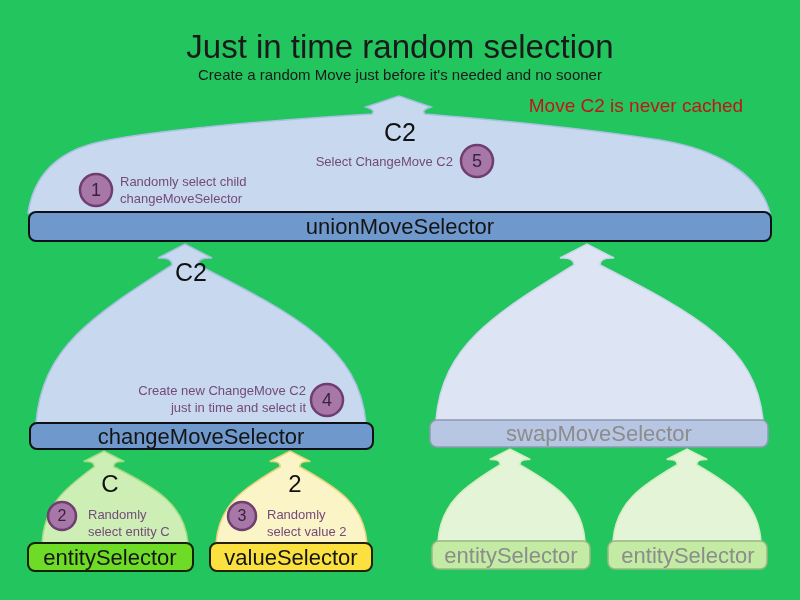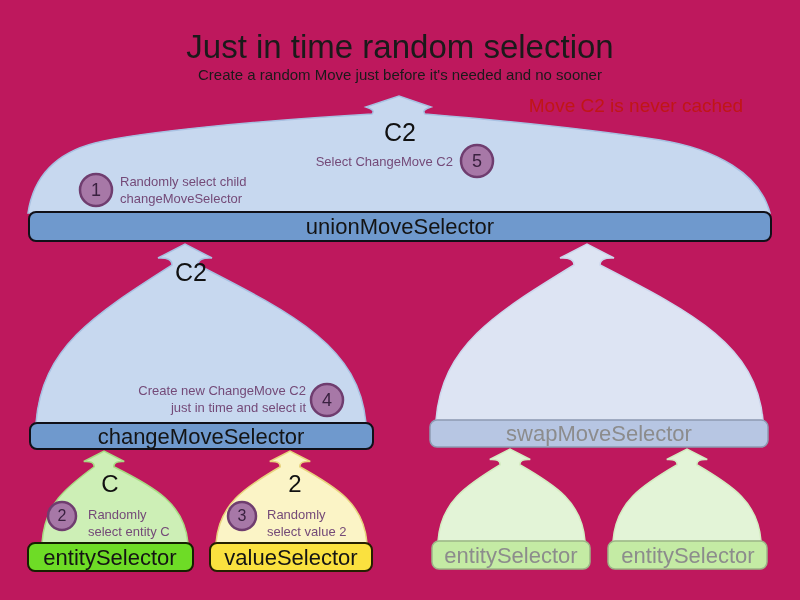--- a/index.html
+++ b/index.html
@@ -1,16 +1,16 @@
 <!DOCTYPE html>
 <html><head>
 <meta charset="utf-8">
 <style>
   html,body{margin:0;padding:0;background:#ffffff;}
-  .stage{width:800px;height:600px;position:relative;overflow:hidden;background:#be185d;}
+  .stage{width:800px;height:600px;position:relative;overflow:hidden;background:#22c55e;}
   svg text{font-family:"Liberation Sans","DejaVu Sans",sans-serif;}
   .t-title{font-size:33px;fill:#1a1a1a;}
   .t-sub{font-size:15px;fill:#1a1a1a;}
   .t-note{font-size:19px;fill:#c01616;}
   .t-big{font-size:25px;fill:#111111;}
   .t-big2{font-size:24px;fill:#111111;}
   .t-bar{font-size:22px;fill:#141414;}
   .t-bar-faded{font-size:22px;fill:#8c8c8c;}
   .t-ann{font-size:13px;fill:#744a78;}
   .t-num{font-size:18px;fill:#3a2140;}

